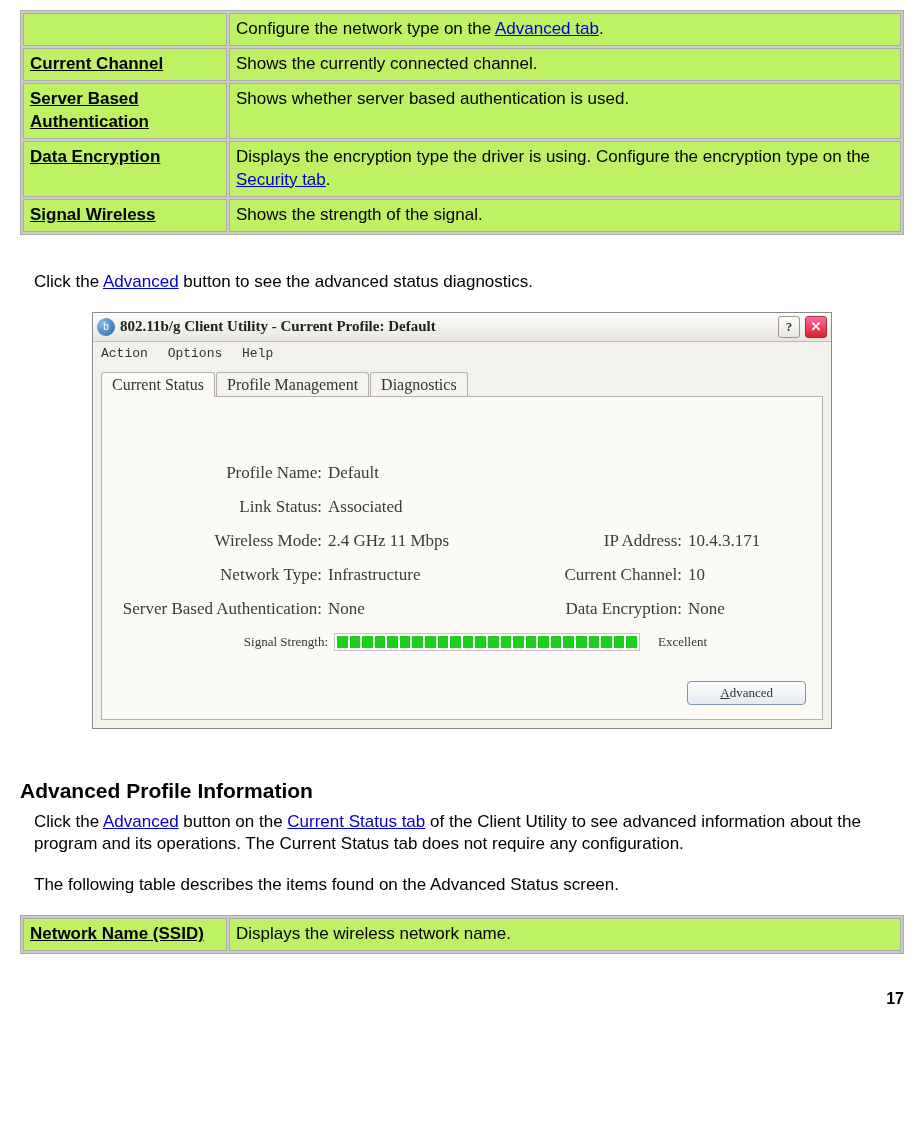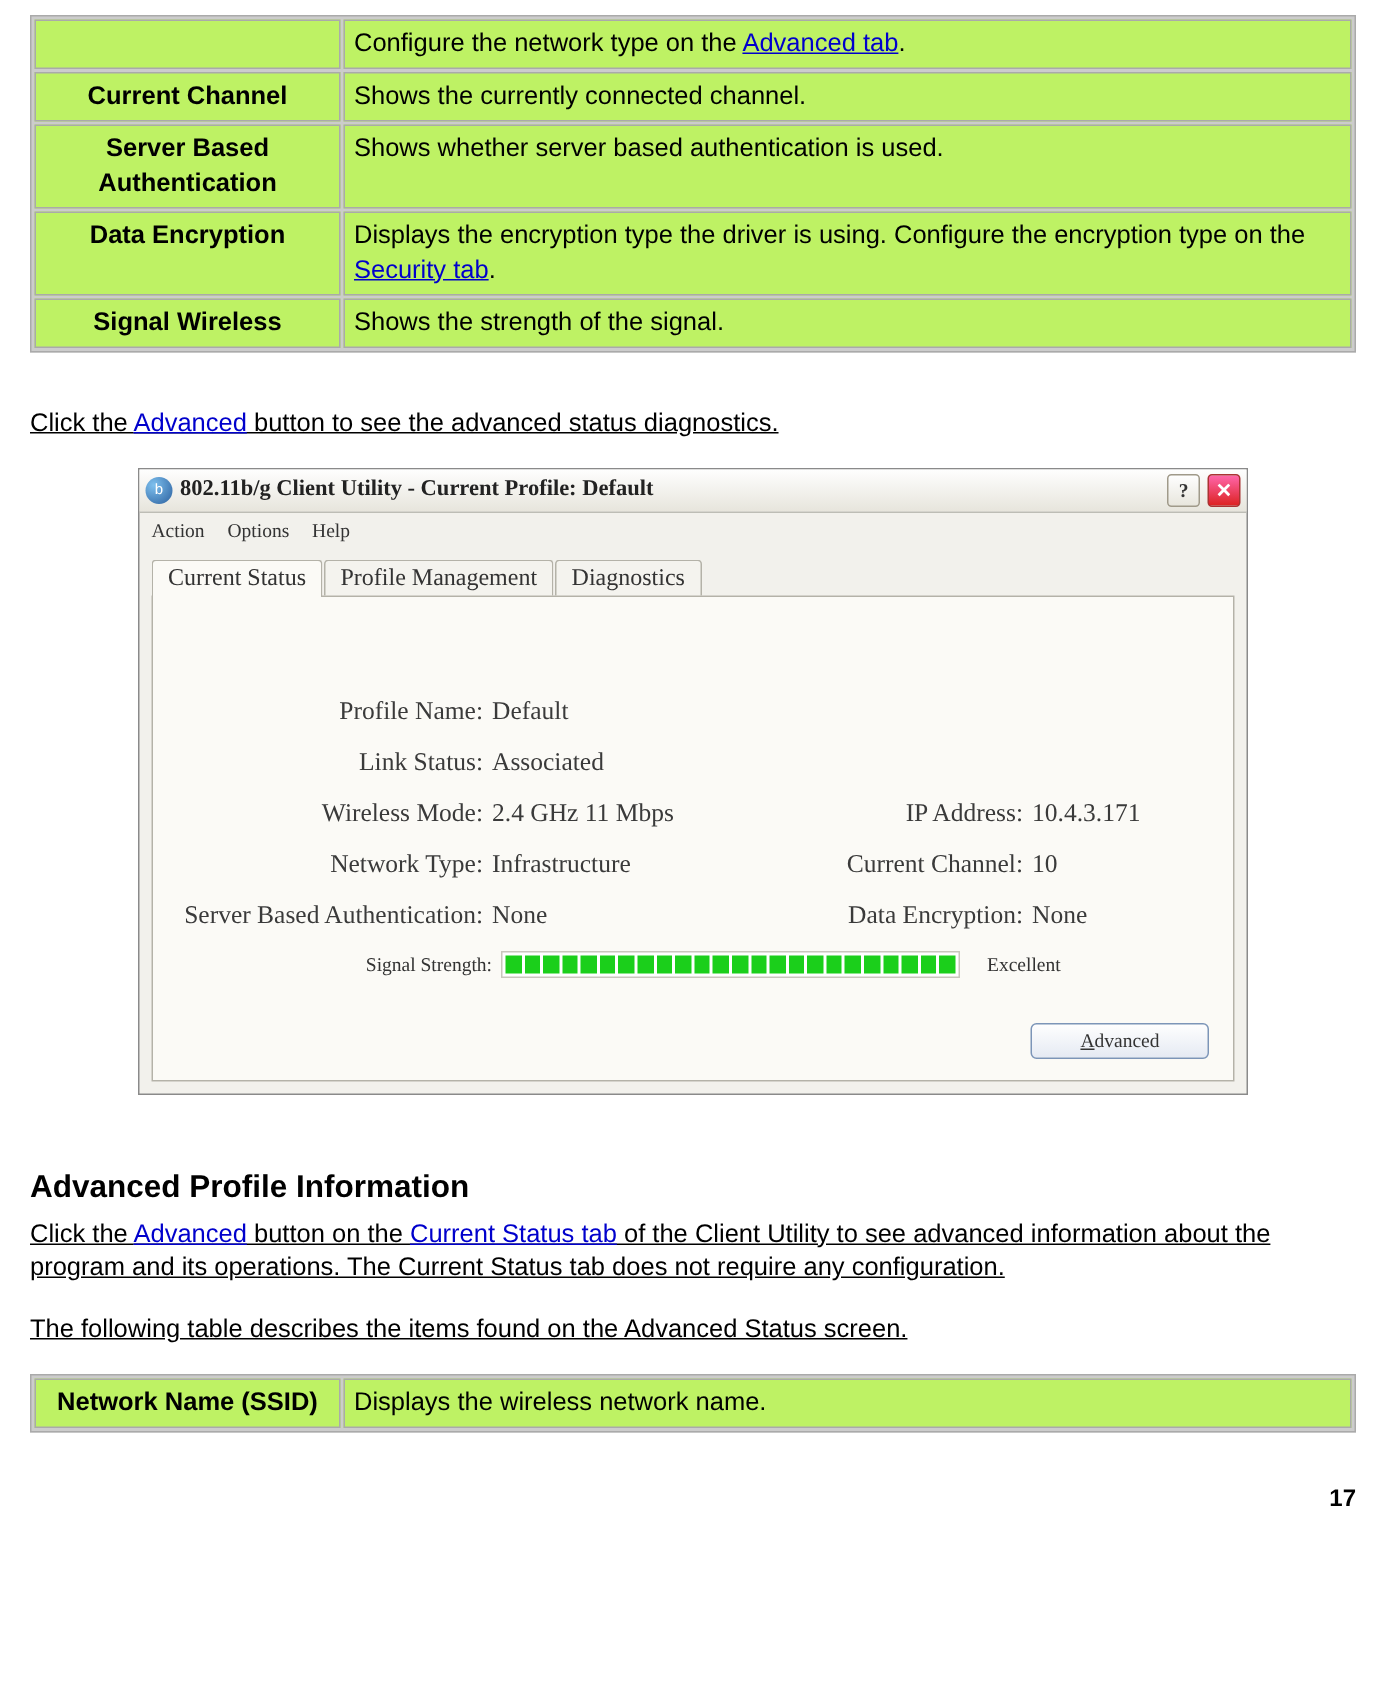--- a/index.html
+++ b/index.html
@@ -21,36 +21,36 @@
   table.desc td {
     border: 1px solid #aaa;
     background: #bef264;
     padding: 4px 6px;
     vertical-align: top;
     font-size: 17px;
     line-height: 1.35;
   }
   table.desc td.label {
     width: 190px;
-    text-align: center;
+    text-align: left;
     font-weight: bold;
+    text-decoration: underline;
   }
   a.link {
     color: #0000cc;
     text-decoration: underline;
   }
   h2.section {
     font-size: 21px;
     font-weight: bold;
     margin: 50px 0 8px 0;
   }
   p {
-    margin: 6px 0 18px 0;
+    margin: 6px 0 18px 14px;
     line-height: 1.35;
-    text-decoration: underline;
   }
   
   .shot-wrap {
     width: 740px;
     margin: 14px auto 10px auto;
   }
   .win {
     border: 1px solid #8a8a8a;
     background: #f2f1ec;
     font-family: "Times New Roman", serif;
@@ -86,20 +86,21 @@
     background: linear-gradient(#fefefe,#e8e6dd);
   }
   .winbtn.close {
     background: linear-gradient(#f6a, #d22);
     color: #fff;
     border-color: #a33;
   }
   .menubar {
     padding: 4px 8px;
     font-size: 13px;
+    font-family: Liberation Mono, monospace;
   }
   .menubar span { margin-right: 12px; text-decoration: underline; text-decoration-color: transparent; }
   .menubar span::first-letter { text-decoration: underline; }
   .tabrow {
     display: flex;
     align-items: flex-end;
     padding: 6px 8px 0 8px;
     gap: 0;
   }
   .tab {

